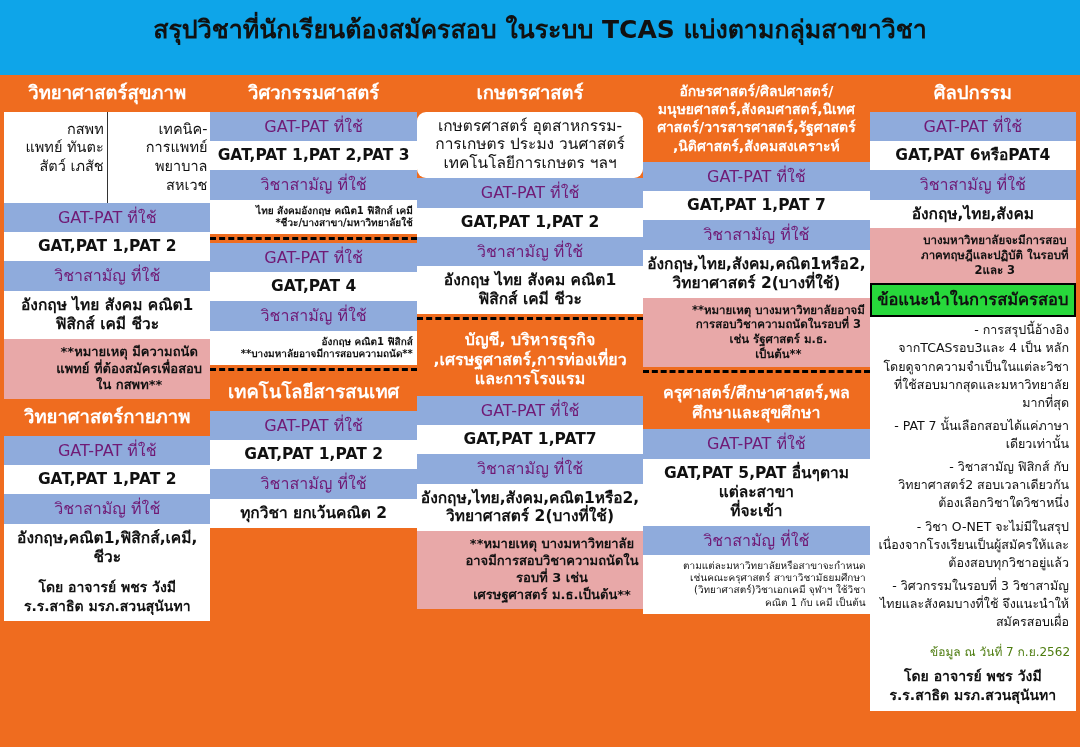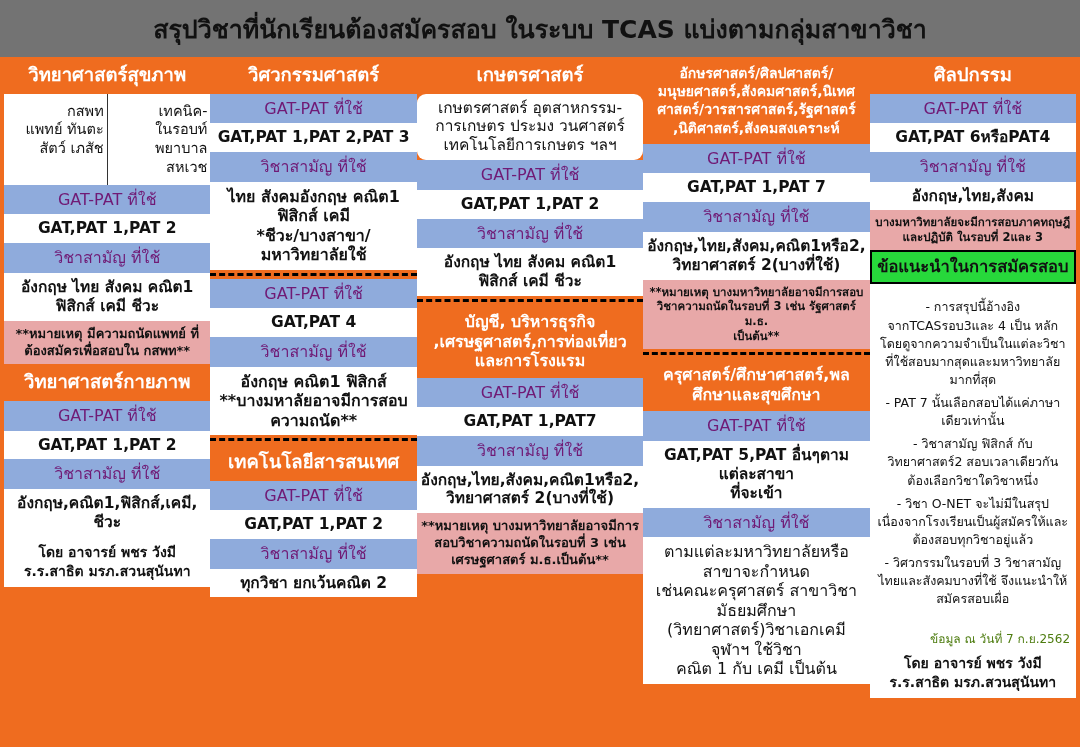--- a/index.html
+++ b/index.html
@@ -4,26 +4,26 @@
 <style>
   html,body{margin:0;padding:0;}
   body{
     width:1080px;height:747px;
     background:#f06a1e;
     font-family:"DejaVu Sans","Liberation Sans",sans-serif;
     overflow:hidden;
   }
   .page{width:1080px;height:747px;position:relative;background:#ef6c1f;}
   .title-bar{
-    background:#737373;
+    background:#0ea5e9;
     color:#111;
     text-align:center;
     font-size:25px;
     font-weight:bold;
-    padding:9px 0 8px 0;
+    padding:9px 0 26px 0;
     letter-spacing:0px;
   }
   .cols{
     display:flex;
     align-items:flex-start;
     padding:0 4px;
     height:690px;
     box-sizing:border-box;
   }
   .col{
@@ -53,43 +53,44 @@
     color:#701a75;
     font-weight:normal;
     font-size:16px;
   }
   .white{
     background:#ffffff;
     color:#111;
     font-size:15.5px;
   }
   .white.b{font-weight:bold;}
-  .white.sm{font-size:16px;}
+  .white.sm{font-size:10px;text-align:right;}
   .pink{
     background:#e8a8a8;
     color:#111;
     font-size:13px;
     font-weight:bold;
     line-height:1.3;
+    padding-left:48px;
   }
   .pink.sm{font-size:11.5px;font-weight:bold;}
   .green{
     background:#27d83b;
     color:#111;
     font-weight:bold;
     font-size:16.5px;
     border:2px solid #000;
   }
   .note-list{
     background:#fff;
     color:#111;
     font-size:12.5px;
-    text-align:center;
+    text-align:right;
     line-height:1.45;
-    padding:14px 7px;
+    padding:4px 7px;
   }
   .note-list div{margin-bottom:5px;}
   .dash{
     border-top:3px dashed #000;
     height:0;
     margin:3px 0;
   }
   .twocol{
     display:flex;
     background:#fff;
@@ -125,21 +126,21 @@
 
   <div class="cols">
 
     <div class="col">
       <div class="cell hdr">วิทยาศาสตร์สุขภาพ</div>
       <div class="twocol">
         <div class="half" style="white-space: pre-line;">กสพท
 แพทย์ ทันตะ
 สัตว์ เภสัช</div>
         <div class="half" style="white-space: pre-line;">เทคนิค-
-ในรอบท์
+การแพทย์
 พยาบาล
 สหเวช</div>
       </div>
       <div class="cell blue">GAT-PAT ที่ใช้</div>
       <div class="cell white b">GAT,PAT 1,PAT 2</div>
       <div class="cell blue">วิชาสามัญ ที่ใช้</div>
       <div class="cell white b" style="white-space: pre-line;">อังกฤษ ไทย สังคม คณิต1
 ฟิสิกส์ เคมี ชีวะ</div>
       <div class="cell pink">**หมายเหตุ มีความถนัดแพทย์ ที่ต้องสมัครเพื่อสอบใน กสพท**</div>
       <div class="cell hdr">วิทยาศาสตร์กายภาพ</div>

